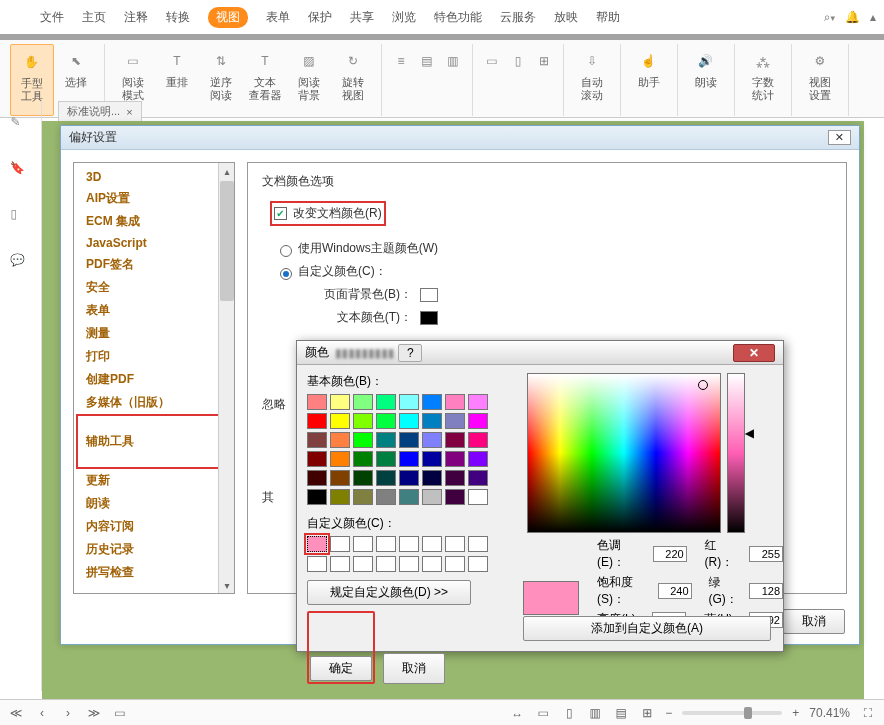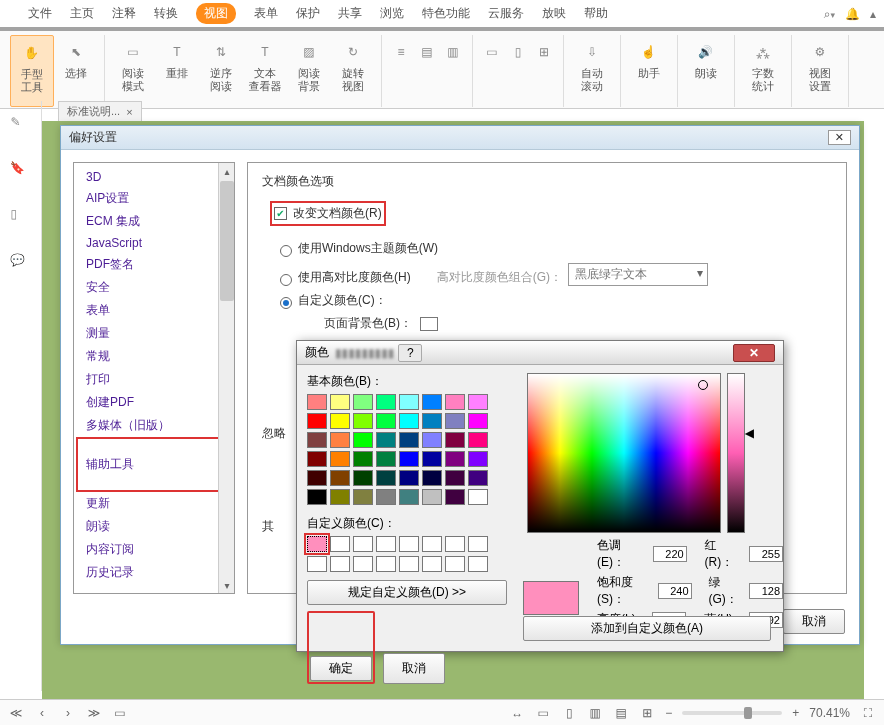--- a/index.html
+++ b/index.html
@@ -1,19 +1,19 @@
 <!DOCTYPE html>
 <html><head>
 <meta charset="utf-8">
 <style>
 * { box-sizing: border-box; margin: 0; padding: 0; font-family: "Microsoft YaHei", sans-serif; }
 body { width: 884px; height: 725px; background: #fff; position: relative; overflow: hidden; font-size: 12px; }
 
 
-.ribbon-tabs { height: 31px; display: flex; align-items: center; padding-left: 28px; gap: 18px; border-bottom: 4px solid #a3a3a3; color: #555; }
+.ribbon-tabs { height: 40px; display: flex; align-items: center; padding-left: 40px; gap: 18px; border-bottom: 6px solid #a3a3a3; color: #555; }
 .ribbon-tabs span { cursor: pointer; }
 .ribbon-tabs .active { background: #ff8c1a; color: #fff; padding: 2px 8px; border-radius: 10px; }
 .ribbon-right { margin-left: auto; display: flex; gap: 10px; padding-right: 8px; color: #777; align-items: center;}
 
 
 .toolbar { height: 78px; border-bottom: 1px solid #ccc; display: flex; align-items: flex-start; padding: 4px 4px 0 4px; gap: 0; background: #fafafa; }
 .tool-group { display: flex; border-right: 1px solid #ddd; padding: 0 6px; height: 72px; }
 .tool-btn { display: flex; flex-direction: column; align-items: center; justify-content: flex-start; width: 44px; padding-top: 4px; gap: 2px; color: #555; cursor: pointer; }
 .tool-btn .ic { width: 26px; height: 26px; display:flex; align-items:center; justify-content:center; color:#888; }
 .tool-btn .lbl { font-size: 11px; line-height: 13px; text-align:center; white-space: pre-line; }
@@ -29,21 +29,21 @@
 .doc-tab { position:absolute; top:101px; left:58px; height:20px; background:#f2f2f2; border:1px solid #ccc; border-bottom:none; padding:2px 8px; font-size:11px; color:#666; display:flex; align-items:center; gap:6px;}
 .doc-bg { position:absolute; top:121px; left:42px; right:20px; height:580px; background:#99b86f; }
 
 
 .pref-dialog { position:absolute; top:125px; left:60px; width:800px; height:520px; background:#fff; border:1px solid #7ba7c7; box-shadow:0 0 8px rgba(0,0,0,.2); }
 .pref-title { height:24px; background:linear-gradient(#e8f0f7,#d4e3f0); border-bottom:1px solid #b5c9d8; display:flex; align-items:center; padding:0 8px; font-size:12px; color:#333; }
 .pref-close { margin-left:auto; border:1px solid #999; padding:0 6px; font-size:11px; background:#fff; cursor:pointer; }
 .pref-body { display:flex; height:456px; padding:12px; gap:12px; }
 .pref-list { width:162px; border:1px solid #999; padding:4px 2px; overflow:hidden; position:relative; }
 .pref-list-inner { height: 100%; overflow:hidden; }
-.pref-item { padding:3px 10px; font-size:12px; color:#4c1d95; cursor:pointer; white-space:nowrap; }
+.pref-item { padding:3px 10px; font-size:12px; color:#a16207; cursor:pointer; white-space:nowrap;font-weight:bold; }
 .pref-item.hl { border:2px solid #d33; padding:17px 8px; }
 .pref-list-scroll { position:absolute; right:0; top:0; width:16px; height:100%; background:#eee; border-left:1px solid #ccc; }
 .pref-list-scroll .thumb { position:absolute; top:18px; left:1px; width:14px; height:120px; background:#c9c9c9; border-radius:2px;}
 .pref-list-scroll .arr { position:absolute; left:0; width:16px; height:16px; display:flex; align-items:center; justify-content:center; color:#666; font-size:10px;}
 .pref-list-scroll .top { top:0; } .pref-list-scroll .bot { bottom:0; }
 
 .pref-right { flex:1; border:1px solid #999; padding:10px 14px; position:relative; font-size:12px; color:#333; }
 .grp-title { margin-bottom:8px; }
 .chk-row { display:flex; align-items:center; gap:6px; margin:3px 0 8px 8px; }
 .chk-row.red-box { border:2px solid #d33; padding:2px; display:inline-flex; }
@@ -69,21 +69,21 @@
 .cd-help { width:24px; height:18px; border:1px solid #aaa; background:#eaeaea; margin-left:4px; display:flex; align-items:center; justify-content:center; cursor:pointer; margin-right:4px; border-radius:2px;}
 .cd-body { display:flex; padding:8px 10px; gap:10px; }
 .cd-left { width:210px; }
 .cd-lbl { font-size:12px; margin-bottom:4px; }
 .swatch-grid { display:grid; grid-template-columns: repeat(8, 20px); grid-auto-rows:16px; gap:3px; margin-bottom:10px; }
 .sw-cell { border:1px solid #777; cursor:pointer; }
 .sw-cell.sel { outline:2px solid #d33; outline-offset:1px; border:1px dotted #000; }
 .custom-row { display:grid; grid-template-columns: repeat(8, 20px); grid-auto-rows:16px; gap:3px; margin-bottom:4px; }
 .custom-row .sw-cell { background:#fff; }
 .custom-row .pink { background:#ff8fbd; }
-.define-btn { width:200px; margin-top:4px; }
+.define-btn { width:164px; margin-top:4px; }
 .cd-actions { display:flex; gap:8px; margin-top:6px; }
 .cd-actions .ok-red { border:2px solid #d33; padding:1px; display:inline-block; border-radius:2px; }
 
 
 .cd-right { flex:1; display:flex; gap:6px; }
 .hue-box { width:194px; height:160px; position:relative; border:1px solid #777;
   background:
     linear-gradient(to top, #000, rgba(0,0,0,0) 50%, rgba(255,255,255,0) 50%, #fff),
     linear-gradient(to right, #f00, #ff0, #0f0, #0ff, #00f, #f0f, #f00);
 }
@@ -252,21 +252,20 @@
     <div class="pref-list">
       <div class="pref-list-inner" id="pref-list-inner">
           <div class="pref-item">3D</div>
           <div class="pref-item">AIP设置</div>
           <div class="pref-item">ECM 集成</div>
           <div class="pref-item">JavaScript</div>
           <div class="pref-item">PDF签名</div>
           <div class="pref-item">安全</div>
           <div class="pref-item">表单</div>
           <div class="pref-item">测量</div>
-          <div class="pref-item">常规</div>
           <div class="pref-item">打印</div>
           <div class="pref-item">创建PDF</div>
           <div class="pref-item">多媒体（旧版）</div>
           <div class="pref-item hl">辅助工具</div>
           <div class="pref-item">更新</div>
           <div class="pref-item">朗读</div>
           <div class="pref-item">内容订阅</div>
           <div class="pref-item">历史记录</div>
           <div class="pref-item">拼写检查</div>
         </div>
@@ -278,26 +277,20 @@
     </div>
     <div class="pref-right">
       <div class="grp-title">文档颜色选项</div>
       <span class="chk-row red-box">
         <span class="chk">✔</span>
         <span>改变文档颜色(R)</span>
       </span>
       <div class="radio-row">
         <span class="radio"></span>
         <span>使用Windows主题颜色(W)</span>
-      </div>
-      <div class="radio-row">
-        <span class="radio"></span>
-        <span>使用高对比度颜色(H)</span>
-        <span style="margin-left:20px; color:#999;">高对比度颜色组合(G)：</span>
-        <span class="combo">黑底绿字文本</span>
       </div>
       <div class="radio-row">
         <span class="radio">
             <span class="dot"></span>
           </span>
         <span>自定义颜色(C)：</span>
       </div>
       <div class="field-row">
         <span style="min-width:110px; text-align:right;">页面背景色(B)：</span>
         <span class="sw"></span>

